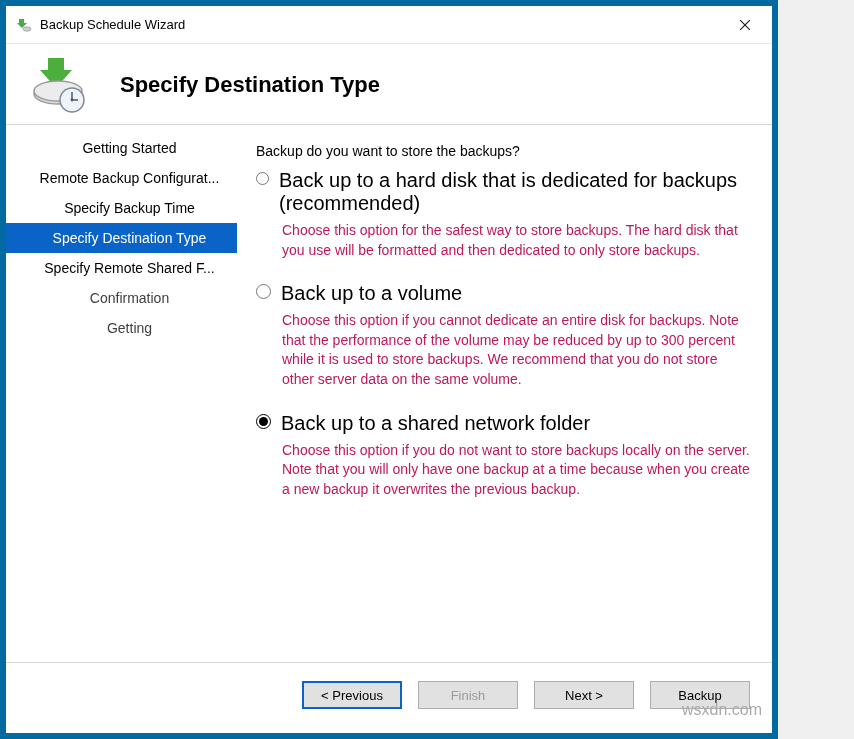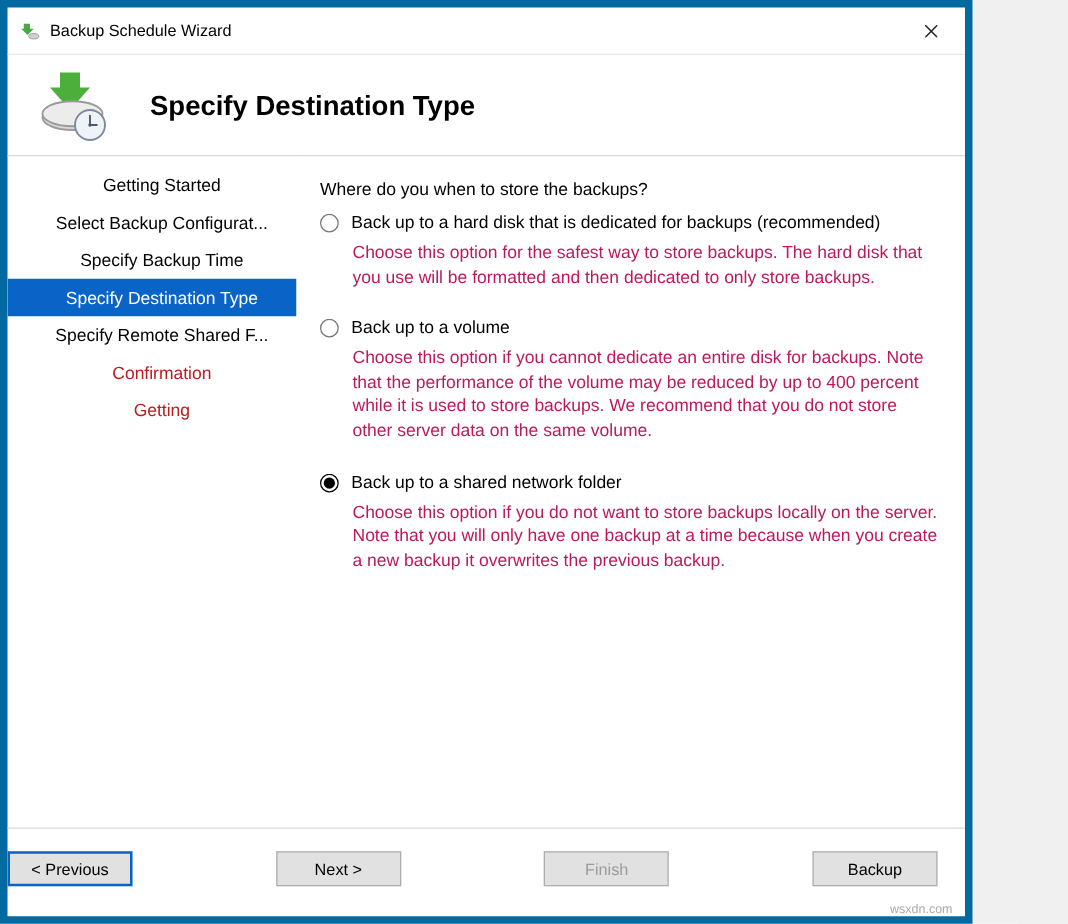--- a/index.html
+++ b/index.html
@@ -58,64 +58,64 @@
   .step {
     padding: 7px 12px 7px 28px;
     font-size: 14px;
     color: #000;
     white-space: nowrap;
     overflow: hidden;
     text-overflow: ellipsis;
     cursor: pointer;
   }
   .step.current { background: #0a63c6; color: #fff; }
-  .step.future { color: #b91c1c; cursor: default; }
+  .step.future { color: #404040; cursor: default; }
 
   .content {
     flex: 1;
     padding: 18px 22px 0 18px;
     overflow: auto;
   }
   .prompt { font-size: 14px; margin-bottom: 10px; }
 
   .option { display: flex; align-items: flex-start; margin-bottom: 6px; }
   .option input[type="radio"] {
     width: 15px; height: 15px; margin: 2px 10px 0 0;
     accent-color: #000;
   }
-  .option-label { font-size: 14px; }
+  .option-label { font-size: 20px; }
   .option-desc {
     font-size: 14px;
     margin: 6px 0 22px 26px;
     line-height: 1.4;
     color: #be185d;
   }
 
   .footer {
     border-top: 1px solid #d8d8d8;
     padding: 18px 22px 24px 0;
     display: flex;
-    justify-content: space-between;
+    justify-content: flex-end;
     gap: 16px;
   }
   .btn {
     min-width: 100px;
     height: 28px;
     background: #e1e1e1;
     border: 1px solid #adadad;
     font-size: 13px;
     font-family: inherit;
     cursor: pointer;
   }
   .btn:disabled { color: #9b9b9b; cursor: default; }
   .btn.primary { border: 2px solid #0a63c6; background:#e1e1e1; }
 
   .watermark {
-    position: absolute; bottom: 0; right: 10px;
-    font-size: 10px; color: #aaa;
+    position: absolute; bottom: 14px; right: 10px;
+    font-size: 16px; color: #aaa;
   }
 </style>
 </head>
 <body>
 
 <div class="window">
 
   <div class="titlebar">
     <svg class="title-icon" viewBox="0 0 16 16">
       <path d="M3 2 L8 2 L8 6 L11 6 L6 11 L1 6 L3 6 Z" fill="#49a942"></path>
@@ -140,53 +140,53 @@
       <line x1="46" y1="44" x2="46" y2="36" stroke="#4a5a6a" stroke-width="1.5"></line>
       <line x1="46" y1="44" x2="52" y2="44" stroke="#4a5a6a" stroke-width="1.5"></line>
     </svg>
     <h1>Specify Destination Type</h1>
   </div>
 
   <div class="body">
 
     <div class="sidebar">
       <div class="step">Getting Started</div>
-      <div class="step">Select Backup Configurat...</div>
+      <div class="step">Remote Backup Configurat...</div>
       <div class="step">Specify Backup Time</div>
       <div class="step current">Specify Destination Type</div>
       <div class="step">Specify Remote Shared F...</div>
       <div class="step future">Confirmation</div>
       <div class="step future">Getting</div>
     </div>
 
     <div class="content">
-      <div class="prompt">Where do you when to store the backups?</div>
+      <div class="prompt">Backup do you want to store the backups?</div>
 
       <label class="option">
         <input type="radio" name="dest" style="">
         <span class="option-label">Back up to a hard disk that is dedicated for backups (recommended)</span>
       </label>
       <div class="option-desc">Choose this option for the safest way to store backups. The hard disk that you use will be formatted and then dedicated to only store backups.</div>
 
       <label class="option">
         <input type="radio" name="dest" style="">
         <span class="option-label">Back up to a volume</span>
       </label>
-      <div class="option-desc">Choose this option if you cannot dedicate an entire disk for backups. Note that the performance of the volume may be reduced by up to 400 percent while it is used to store backups. We recommend that you do not store other server data on the same volume.</div>
+      <div class="option-desc">Choose this option if you cannot dedicate an entire disk for backups. Note that the performance of the volume may be reduced by up to 300 percent while it is used to store backups. We recommend that you do not store other server data on the same volume.</div>
 
       <label class="option">
         <input type="radio" name="dest" checked="" style="">
         <span class="option-label">Back up to a shared network folder</span>
       </label>
       <div class="option-desc">Choose this option if you do not want to store backups locally on the server. Note that you will only have one backup at a time because when you create a new backup it overwrites the previous backup.</div>
     </div>
 
   </div>
 
   <div class="footer">
     <button class="btn primary">&lt; Previous</button>
+    <button class="btn" disabled="">Finish</button>
     <button class="btn">Next &gt;</button>
-    <button class="btn" disabled="">Finish</button>
     <button class="btn">Backup</button>
   </div>
 
   <div class="watermark">wsxdn.com</div>
 </div>
 
 </body></html>

